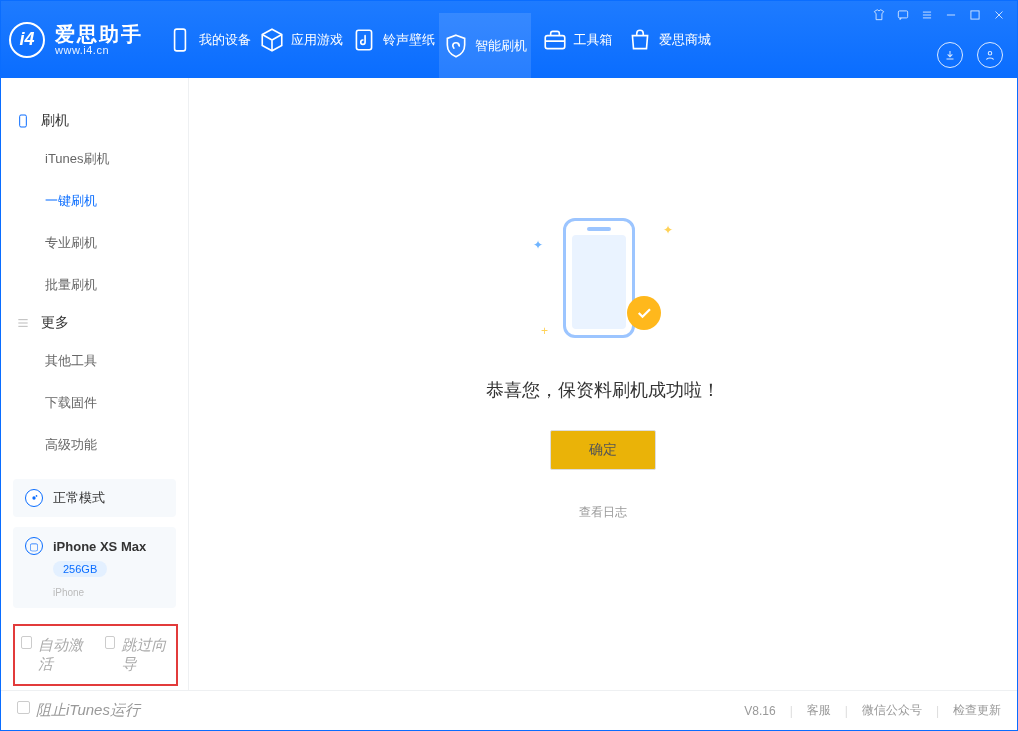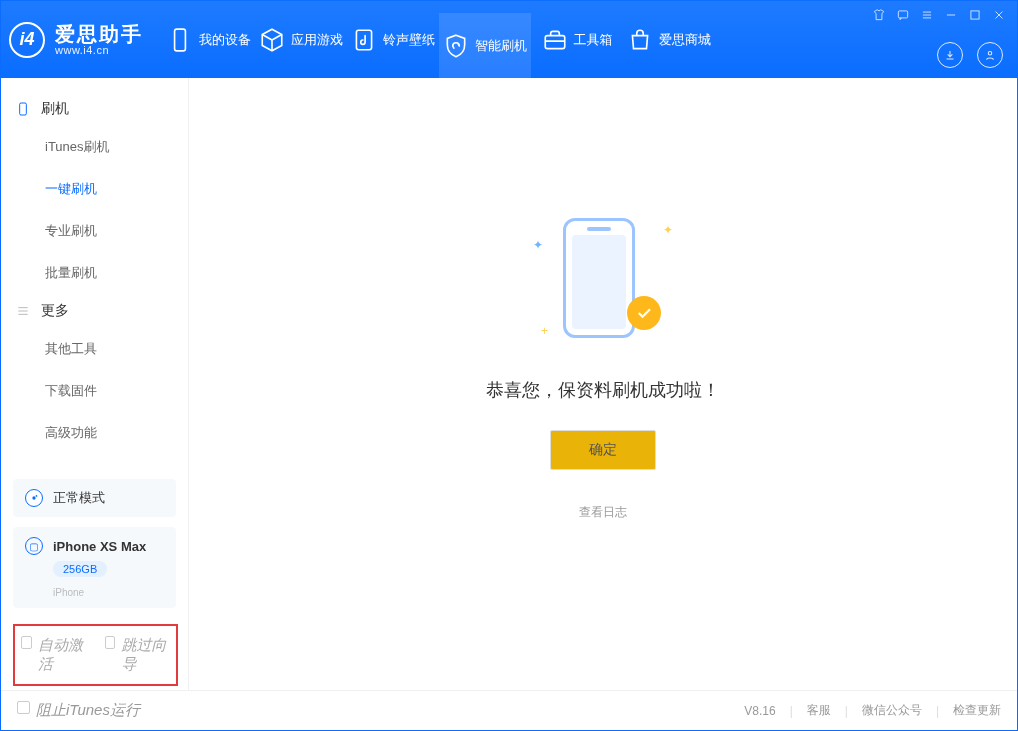--- a/index.html
+++ b/index.html
@@ -15,21 +15,21 @@
 .nav-item.active { background:rgba(255,255,255,.12);margin-top:12px; }
 .nav-icon { width:26px; height:26px; display:flex; align-items:center; justify-content:center; }
 .nav-icon svg { width:26px; height:26px; fill:none; stroke:#fff; stroke-width:1.5; }
 .win-ctrl { position:absolute; right:6px; top:4px; display:flex; gap:0; }
 .win-ctrl span { width:24px; height:20px; display:flex; align-items:center; justify-content:center; cursor:pointer; opacity:.85; }
 .win-ctrl svg { width:14px; height:14px; stroke:#fff; stroke-width:1.5; fill:none; }
 .hdr-right { position:absolute; right:14px; bottom:10px; display:flex; gap:14px; }
 .hdr-right .circ { width:26px; height:26px; border:1.5px solid #fff; border-radius:50%; display:flex; align-items:center; justify-content:center; cursor:pointer; opacity:.85; }
 .hdr-right svg { width:14px; height:14px; stroke:#fff; stroke-width:1.8; fill:none; }
 .body { display:flex; height:612px; }
-.sidebar { width:188px; border-right:1px solid #eef0f2; padding-top:14px; display:flex; flex-direction:column; position:relative; }
+.sidebar { width:188px; border-right:1px solid #eef0f2; padding-top:26px; display:flex; flex-direction:column; position:relative; }
 .sb-group-hd { display:flex; align-items:center; padding:8px 14px; font-size:14px; color:#333; font-weight:500; gap:10px; }
 .sb-group-hd svg { width:16px; height:16px; }
 .sb-items { padding-left:44px; }
 .sb-item { padding:12px 0; font-size:13px; color:#666; cursor:pointer; }
 .sb-item.active { color:#0a6dff; }
 .dev-box { margin:0 12px 10px; background:#f6f9fc; border-radius:4px; padding:10px 12px; font-size:13px; color:#333; display:flex; align-items:center; gap:10px; }
 .dev-box .dicon { width:18px; height:18px; border-radius:50%; background:#fff; border:1px solid #0a6dff; display:flex; align-items:center; justify-content:center; }
 .dev-box .dicon svg{ width:10px; height:10px; fill:#0a6dff; }
 .dev-card { margin:0 12px 12px; background:#f6f9fc; border-radius:4px; padding:10px 12px; }
 .dev-card-h { display:flex; align-items:center; gap:10px; }

